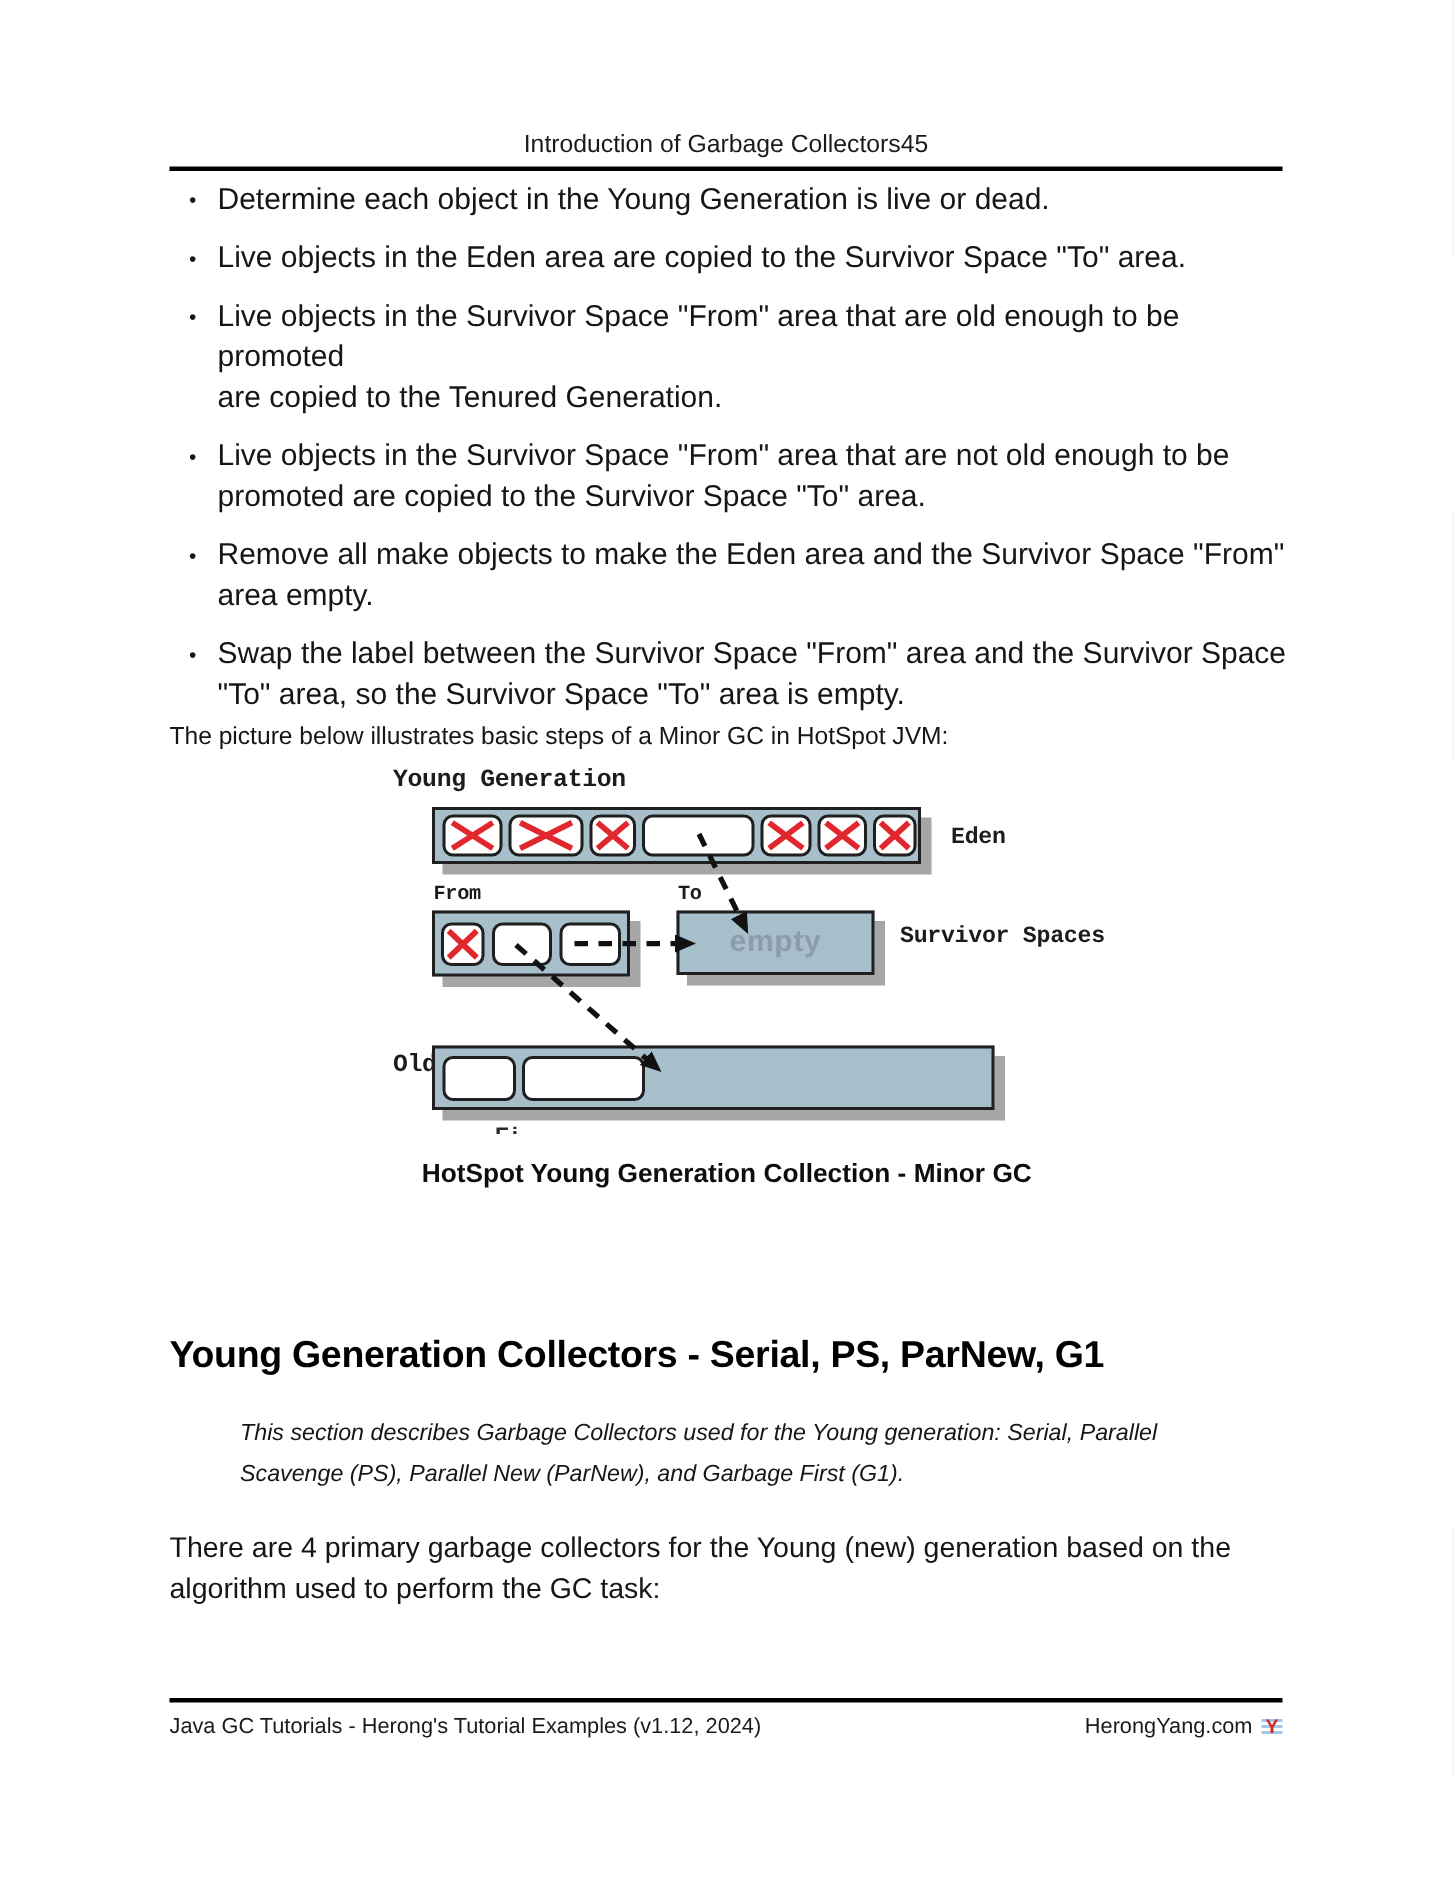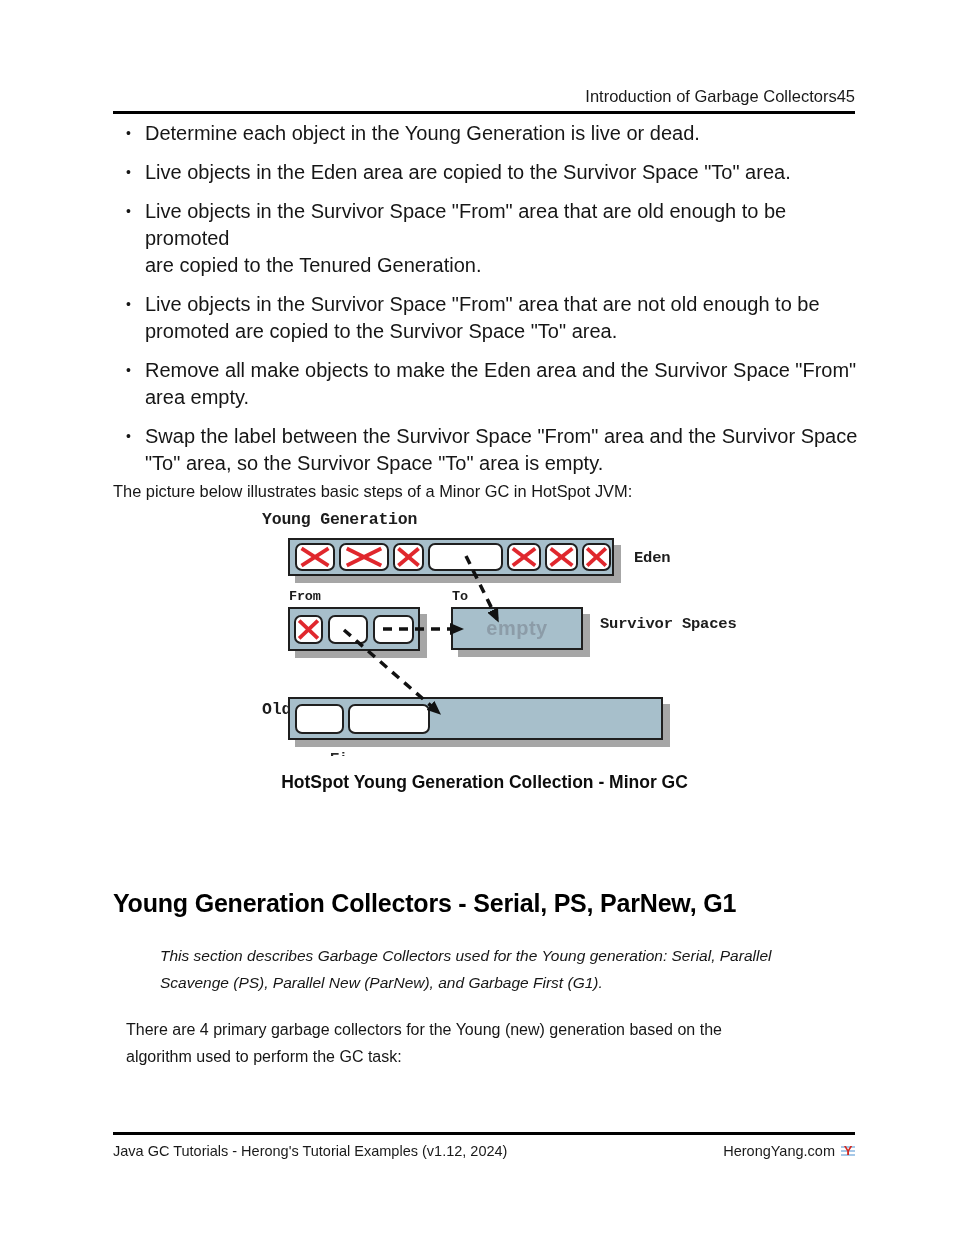--- a/index.html
+++ b/index.html
@@ -5,21 +5,21 @@
   html,body { margin:0; padding:0; background:#e8e8e8; }
   .page {
     position:relative; width:969px; height:1254px; margin:0 auto;
     background:#ffffff; overflow:hidden;
     font-family:"Liberation Sans", sans-serif; color:#111;
   }
 
   
   .running-header {
     position:absolute; left:113px; width:742px; top:86px;
-    display:flex; justify-content:flex-end; align-items:flex-end;
+    display:flex; justify-content:center; align-items:flex-end;
     font-size:16.5px; line-height:20px; color:#1a1a1a;
     border-bottom:3.5px solid #000; padding-bottom:5px;
   }
   .running-footer {
     position:absolute; left:113px; width:742px; top:1132px;
     border-top:3.5px solid #000; padding-top:8px;
     display:flex; justify-content:space-between; align-items:center;
     font-size:14.5px; color:#1a1a1a;
   }
   .footer-right { display:flex; align-items:center; }
@@ -101,22 +101,22 @@
   .section-heading {
     position:absolute; left:113px; top:872px; width:760px;
     font-size:25px; font-weight:bold; color:#000; letter-spacing:-0.2px;
   }
   .section-abstract {
     position:absolute; left:160px; top:926px; width:700px;
     font-style:italic; font-size:15.5px; line-height:27.5px; color:#161616;
     white-space:pre-line;
   }
   .section-paragraph {
-    position:absolute; left:126px; top:1000px; width:760px;
-    font-size:16px; line-height:27px; color:#161616;
+    position:absolute; left:113px; top:1000px; width:760px;
+    font-size:19px; line-height:27px; color:#161616;
     white-space:pre-line;
   }
 </style>
 </head>
 <body>
 
 <div class="page">
 
   <div class="running-header">
     <span>Introduction of Garbage Collectors</span>

